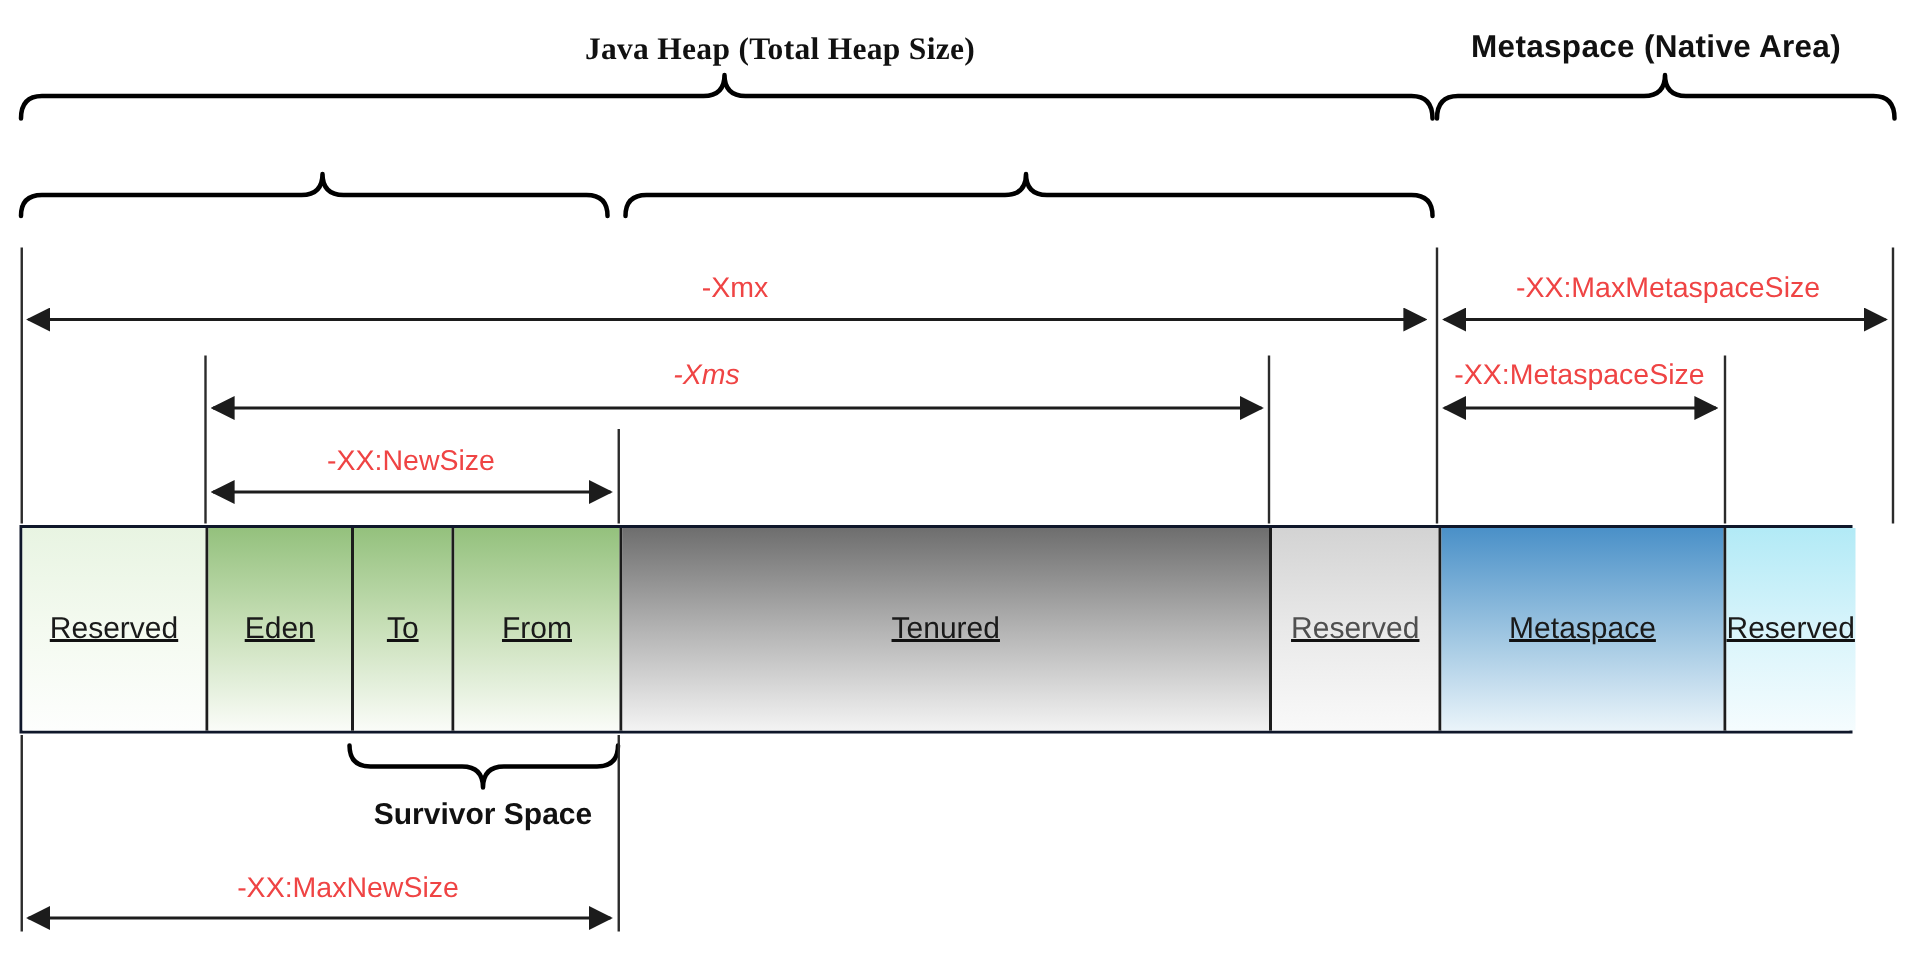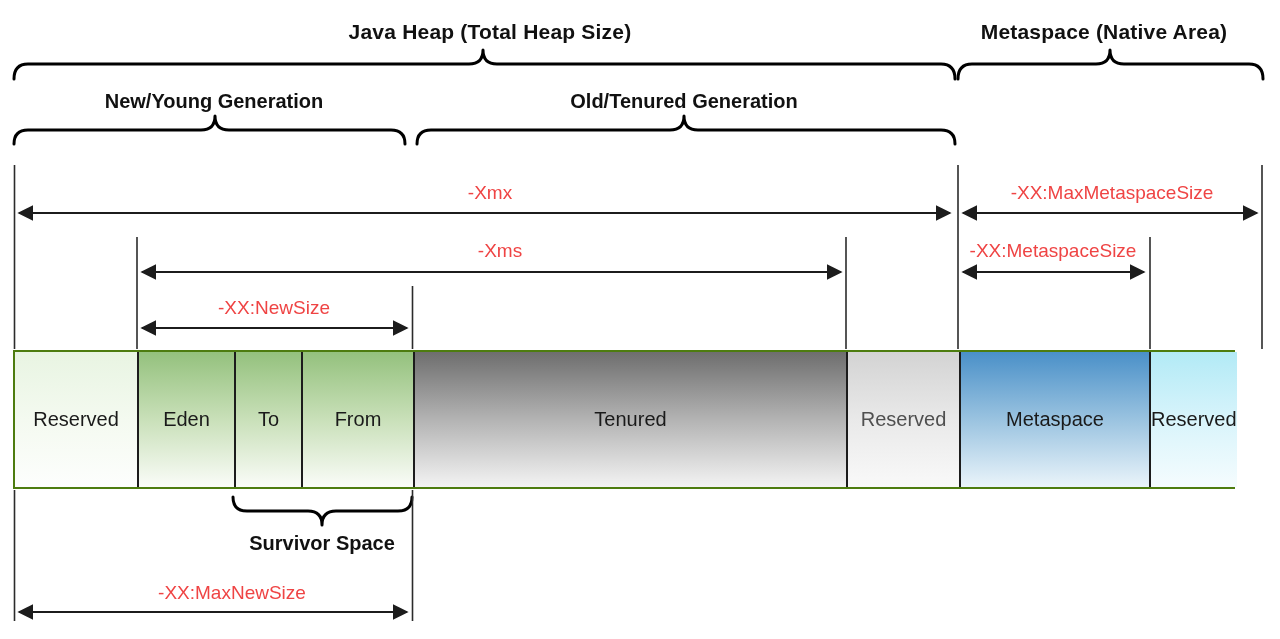--- a/index.html
+++ b/index.html
@@ -9,21 +9,21 @@
   }
   svg.lines{position:absolute;left:0;top:0;width:1280px;height:639px;}
   .lbl{position:absolute;white-space:nowrap;transform:translateX(-50%);text-align:center;}
   .title1{font-size:21px;font-weight:bold;letter-spacing:.2px;}
   .title2{font-size:20px;font-weight:bold;}
   .flag{font-size:19px;font-weight:normal;color:#ef4444;}
   .bold-sub{font-size:20px;font-weight:bold;}
   
   #bar{
     position:absolute;left:13px;top:350px;width:1222px;height:139px;
-    box-sizing:border-box;border:2px solid #4d7c0f;display:flex;
+    box-sizing:border-box;border:2px solid #0f172a;display:flex;text-decoration:underline;
   }
   .seg{
     box-sizing:border-box;height:100%;display:flex;align-items:center;justify-content:center;
     border-right:2px solid #1c1c1c;flex:0 0 auto;
   }
   .seg:last-child{border-right:none;flex:1 1 auto;}
   .seg span{font-size:20px;color:#1a1a1a;}
   .seg.muted span{color:#4f4f4f;}
 </style>
 </head>
@@ -62,28 +62,26 @@
     <g stroke="#1c1c1c" stroke-width="2">
       <line x1="19" y1="213" x2="950" y2="213" marker-start="url(#ah)" marker-end="url(#ah)"></line>
       <line x1="963" y1="213" x2="1257" y2="213" marker-start="url(#ah)" marker-end="url(#ah)"></line>
       <line x1="142" y1="272" x2="841" y2="272" marker-start="url(#ah)" marker-end="url(#ah)"></line>
       <line x1="963" y1="272" x2="1144" y2="272" marker-start="url(#ah)" marker-end="url(#ah)"></line>
       <line x1="142" y1="328" x2="407" y2="328" marker-start="url(#ah)" marker-end="url(#ah)"></line>
       <line x1="19" y1="612" x2="407" y2="612" marker-start="url(#ah)" marker-end="url(#ah)"></line>
     </g>
   </svg>
 
-  <div class="lbl title1" style="left:490px;top:20px;">Java Heap (Total Heap Size)</div>
+  <div class="lbl title1" style="left:520px;top:20px;font-family:Liberation Serif, serif;">Java Heap (Total Heap Size)</div>
   <div class="lbl title1" style="left:1104px;top:20px;">Metaspace (Native Area)</div>
-  <div class="lbl title2" style="left:214px;top:90px;">New/Young Generation</div>
-  <div class="lbl title2" style="left:684px;top:90px;">Old/Tenured Generation</div>
 
   <div class="lbl flag" style="left:490px;top:182px;">-Xmx</div>
   <div class="lbl flag" style="left:1112px;top:182px;">-XX:MaxMetaspaceSize</div>
-  <div class="lbl flag" style="left:500px;top:240px;">-Xms</div>
+  <div class="lbl flag" style="left:471px;top:240px;font-style:italic;">-Xms</div>
   <div class="lbl flag" style="left:1053px;top:240px;">-XX:MetaspaceSize</div>
   <div class="lbl flag" style="left:274px;top:297px;text-align:right;">-XX:NewSize</div>
   <div class="lbl bold-sub" style="left:322px;top:532px;">Survivor Space</div>
   <div class="lbl flag" style="left:214px;top:582px;margin-left:18px;">-XX:MaxNewSize</div>
 
   <div id="bar">
     <div class="seg" style="width: 124px; background: linear-gradient(rgb(232, 244, 226), rgb(244, 250, 240) 50%, rgb(253, 254, 253));">
       <span>Reserved</span>
     </div>
     <div class="seg" style="width: 97px; background: linear-gradient(rgb(148, 193, 125), rgb(201, 224, 185) 50%, rgb(250, 252, 248));">

